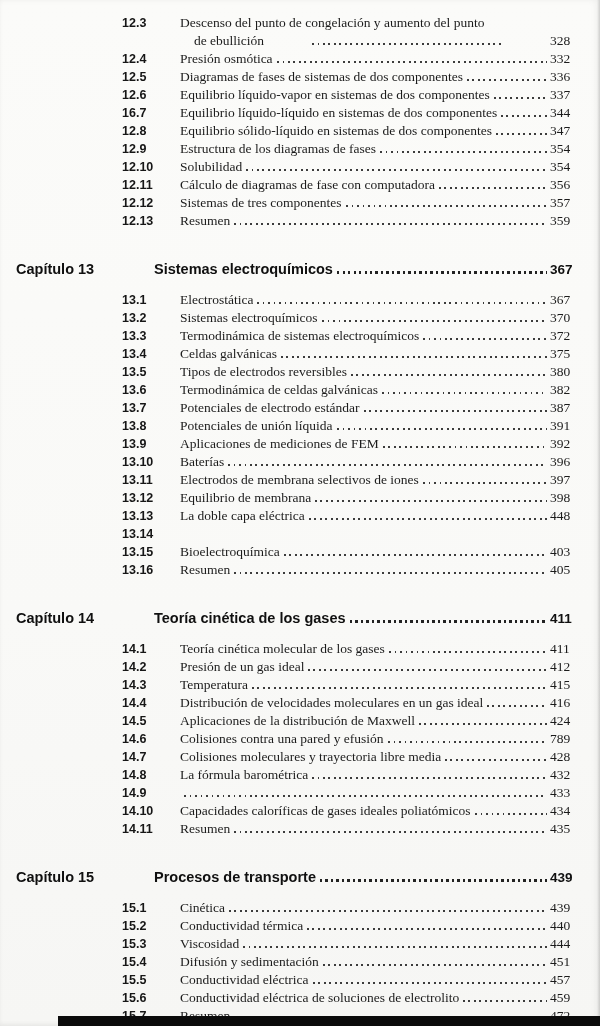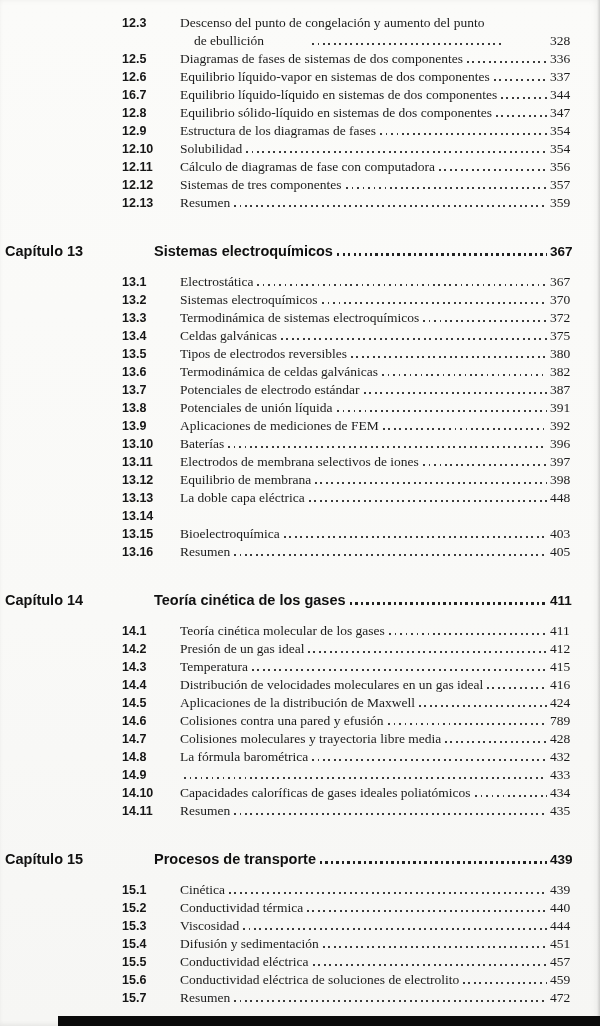--- a/index.html
+++ b/index.html
@@ -59,21 +59,21 @@
     align-items:baseline;
     line-height:22px;
     padding-right:16px;
     margin-bottom:10px;
   }
   .chapter-label {
     font-family:"Liberation Sans", sans-serif;
     font-weight:bold;
     font-size:14.5px;
     color:#101010;
-    padding-left:5px;
+    padding-left:16px;
     white-space:nowrap;
   }
   .chapter-rest { display:flex; align-items:baseline; padding-left:32px; min-width:0; }
   .chapter-title {
     font-family:"Liberation Sans", sans-serif;
     font-weight:bold;
     font-size:14.5px;
     color:#101010;
     white-space:nowrap;
   }
@@ -113,20 +113,29 @@
           <span class="sec-title">Descenso del punto de congelación y aumento del punto</span>
         </div>
       </div>
       <div class="toc-row">
         <div class="col-label"></div>
         <div class="col-num"></div>
         <div class="col-rest cont">
           <span class="sec-title">de ebullición</span>
           <span class="leader"></span>
           <span class="pagenum">328</span>
+        </div>
+      </div>
+      <div class="toc-row">
+        <div class="col-label"></div>
+        <div class="col-num">12.4</div>
+        <div class="col-rest">
+          <span class="sec-title">Presión osmótica</span>
+          <span class="leader"></span>
+          <span class="pagenum">332</span>
         </div>
       </div>
       <div class="toc-row">
         <div class="col-label"></div>
         <div class="col-num">12.5</div>
         <div class="col-rest">
           <span class="sec-title">Diagramas de fases de sistemas de dos componentes</span>
           <span class="leader"></span>
           <span class="pagenum">336</span>
         </div>

